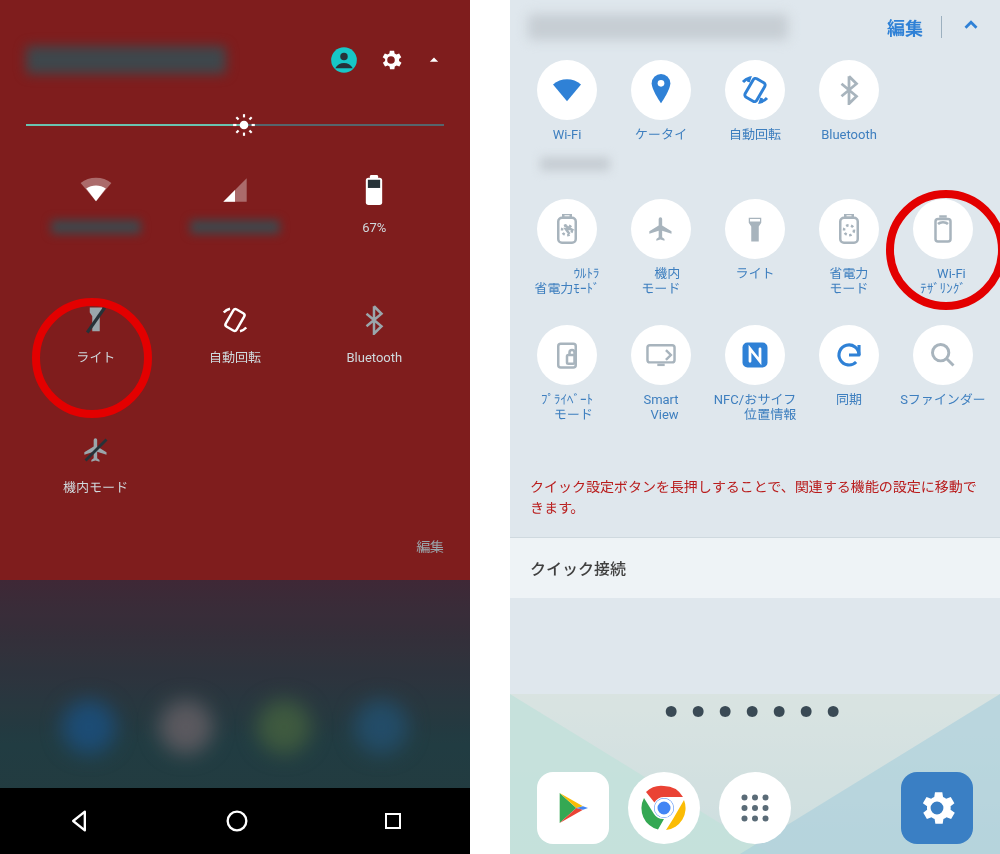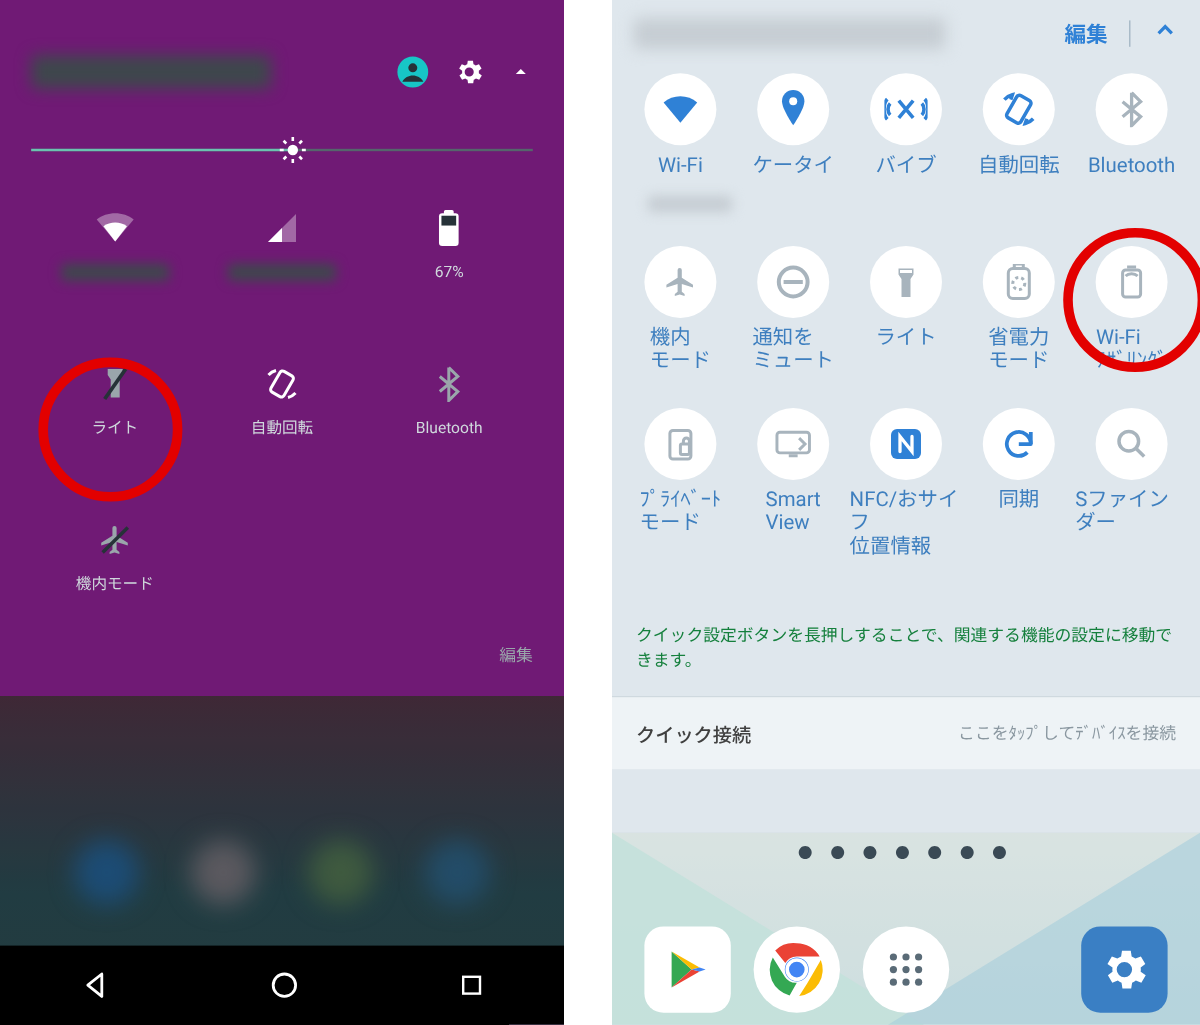--- a/index.html
+++ b/index.html
@@ -1,19 +1,19 @@
 <!DOCTYPE html>
 <html><head>
 <meta charset="utf-8">
 <style>
   * { box-sizing: border-box; margin: 0; padding: 0; }
   body { width: 1000px; height: 854px; display: flex; gap: 40px; font-family: Roboto, "Noto Sans JP", sans-serif; background: #fff; }
 
   
-  .left-panel { width: 470px; height: 854px; position: relative; background: #701a75; overflow: hidden; }
+  .left-panel { width: 470px; height: 854px; position: relative; background: #7f1d1d; overflow: hidden; }
   .left-top { padding: 40px 26px 10px 26px; color: #fff; }
   .left-headerrow { display: flex; align-items: center; justify-content: space-between; height: 40px; }
   .left-blur1 { width: 200px; height: 28px; background: #3e474c; filter: blur(6px); border-radius: 4px; }
   .left-headicons { display: flex; align-items: center; gap: 20px; }
   .account-icon svg, .gear-icon svg, .chev-icon svg { display:block; }
   .brightness-row { margin: 30px 0 30px 0; position: relative; height: 30px; }
   .brightness-track { position:absolute; left:0; right:0; top:14px; height:2px; background:#55656c; }
   .brightness-fill { position:absolute; left:0; width:52%; top:14px; height:2px; background:#6ac3b0; }
   .brightness-thumb { position:absolute; left:calc(52% - 12px); top:2px; }
   .grid3 { display:grid; grid-template-columns: repeat(3,1fr); row-gap: 40px; column-gap:0; margin-top:10px;}
@@ -35,23 +35,23 @@
 
   
   .right-panel { width:490px; height:854px; position:relative; background:#dfe7ed; overflow:hidden; }
   .r-header { display:flex; align-items:center; justify-content:space-between; padding:14px 18px 8px 18px; }
   .r-blur1 { width:260px; height:26px; background:#c6cdd3; filter:blur(6px); border-radius:4px;}
   .r-headright { display:flex; align-items:center; gap:18px; color:#2f81d6; font-weight:bold; font-size:18px;}
   .r-divider { width:1px; height:22px; background:#9cb0bf;}
   .r-grid { display:grid; grid-template-columns: repeat(5,1fr); row-gap:28px; padding: 12px 10px 10px 10px; }
   .rtile { display:flex; flex-direction:column; align-items:center; gap:8px; }
   .rcircle { width:60px; height:60px; border-radius:50%; background:#fff; display:flex; align-items:center; justify-content:center; }
-  .rlabel { font-size:17px; color:#3e7fbf; text-align:left; line-height:1.15; }
+  .rlabel { font-size:13px; color:#3e7fbf; text-align:right; line-height:1.15; }
   .r-subblur { width:70px; height:14px; background:#c6cdd3; filter:blur(5px); border-radius:3px; margin:6px 0 0 20px;}
-  .r-help { font-size:14px; color:#15803d; padding:16px 20px 18px 20px; line-height:1.5; }
+  .r-help { font-size:14px; color:#b91c1c; padding:16px 20px 18px 20px; line-height:1.5; }
   .r-connect { background:#eef3f6; display:flex; justify-content:space-between; align-items:center; padding:18px 20px; font-size:16px; border-top:1px solid #cfd9df; }
   .r-connect .left { color:#404040; font-weight:500;}
   .r-connect .right { color:#8a97a0; font-size:14px;}
   .red-circle-right { position:absolute; left:376px; top:190px; width:120px; height:120px; border:8px solid #e30000; border-radius:50%; pointer-events:none; }
 
   
   .r-wall { position:absolute; left:0; right:0; bottom:0; height:160px; background:linear-gradient(180deg,#c5d5d2 0%, #b2ccce 100%); overflow:hidden;}
   .r-pagedots { position:absolute; top:8px; left:0; right:0; text-align:center; color:#3a4a55; letter-spacing:6px; font-size:12px;}
   .r-appsrow { position:absolute; bottom:10px; left:0; right:0; display:flex; justify-content:space-around; padding:0 18px; align-items:center;}
   .appicon { width:72px; height:72px; border-radius:16px; display:flex; align-items:center; justify-content:center; }
@@ -234,30 +234,20 @@
       <div class="rcircle">
           <svg width="24" height="32" viewBox="0 0 16 24" fill="#2f81d6">
             <path d="M8 0a7 7 0 00-7 7c0 5 7 15 7 15s7-10 7-15a7 7 0 00-7-7z"></path>
             <circle cx="8" cy="7" r="2.5" fill="#fff"></circle>
           </svg>
         </div>
       <div class="rlabel">ケータイ</div>
     </div>
     <div class="rtile">
       <div class="rcircle">
-          <svg width="36" height="30" viewBox="0 0 30 24" fill="none" stroke="#2f81d6" stroke-width="2.5">
-            <path d="M10 6l10 12M20 6L10 18"></path>
-            <path d="M4 8c-2 2-2 6 0 8M2 5c-3 3-3 11 0 14"></path>
-            <path d="M26 8c2 2 2 6 0 8M28 5c3 3 3 11 0 14"></path>
-          </svg>
-        </div>
-      <div class="rlabel">バイブ</div>
-    </div>
-    <div class="rtile">
-      <div class="rcircle">
           <svg width="32" height="32" viewBox="0 0 24 24" fill="none" stroke="#2f81d6" stroke-width="2.2">
             <rect x="7" y="4" width="10" height="16" rx="2" transform="rotate(30 12 12)"></rect>
             <path d="M3 6a10 10 0 015-3l-1 3"></path>
             <path d="M21 18a10 10 0 01-5 3l1-3"></path>
           </svg>
         </div>
       <div class="rlabel">自動回転</div>
     </div>
     <div class="rtile">
       <div class="rcircle">
@@ -267,36 +257,38 @@
         </div>
       <div class="rlabel">Bluetooth</div>
     </div>
 
     <div style="grid-column:1/-1; height:0; position:relative; top:-20px;">
         <div class="r-subblur"></div>
       </div>
 
     <div class="rtile">
       <div class="rcircle">
+          <svg width="26" height="30" viewBox="0 0 20 24" fill="none" stroke="#a8b4bd" stroke-width="2">
+            <rect x="3" y="3" width="14" height="20" rx="3"></rect>
+            <rect x="7" y="0" width="6" height="3"></rect>
+            <path d="M8 9l5 3-4 0 3 4" stroke="#a8b4bd"></path>
+            <circle cx="10" cy="13" r="4" stroke-dasharray="2 2"></circle>
+          </svg>
+        </div>
+      <div class="rlabel" style="white-space:pre-line">ｳﾙﾄﾗ
+省電力ﾓｰﾄﾞ</div>
+    </div>
+    <div class="rtile">
+      <div class="rcircle">
           <svg width="30" height="28" viewBox="0 0 24 24" fill="#a8b4bd">
             <path d="M21 16v-2l-8-5V3.5a1.5 1.5 0 00-3 0V9l-8 5v2l8-2.5V19l-2 1.5V22l3.5-1 3.5 1v-1.5L13 19v-5.5l8 2.5z"></path>
           </svg>
         </div>
       <div class="rlabel" style="white-space:pre-line">機内
 モード</div>
-    </div>
-    <div class="rtile">
-      <div class="rcircle">
-          <svg width="32" height="32" viewBox="0 0 24 24" fill="none" stroke="#a8b4bd" stroke-width="2.5">
-            <circle cx="12" cy="12" r="9"></circle>
-            <line x1="6" y1="12" x2="18" y2="12"></line>
-          </svg>
-        </div>
-      <div class="rlabel" style="white-space:pre-line">通知を
-ミュート</div>
     </div>
     <div class="rtile">
       <div class="rcircle">
           <svg width="22" height="30" viewBox="0 0 16 24" fill="#a8b4bd">
             <path d="M3 3h10v4l-2 3v12H5V10L3 7V3z"></path>
             <rect x="4" y="4" width="8" height="2" fill="#fff"></rect>
           </svg>
         </div>
       <div class="rlabel">ライト</div>
     </div>
@@ -376,21 +368,20 @@
     </div>
     <div></div>
       <div></div>
       <div></div>
   </div>
 
   <div class="r-help">クイック設定ボタンを長押しすることで、関連する機能の設定に移動できます。</div>
 
   <div class="r-connect">
     <span class="left">クイック接続</span>
-    <span class="right">ここをﾀｯﾌﾟしてﾃﾞﾊﾞｲｽを接続</span>
   </div>
 
   <div class="r-wall">
     <div class="tri1"></div>
       <div class="tri2"></div>
       <div class="rfade"></div>
     <div class="r-pagedots">● ● ● ● ● ● ●</div>
     <div class="r-appsrow">
       <div class="appicon" style="background:#fff">
           <svg width="40" height="40" viewBox="0 0 24 24">

